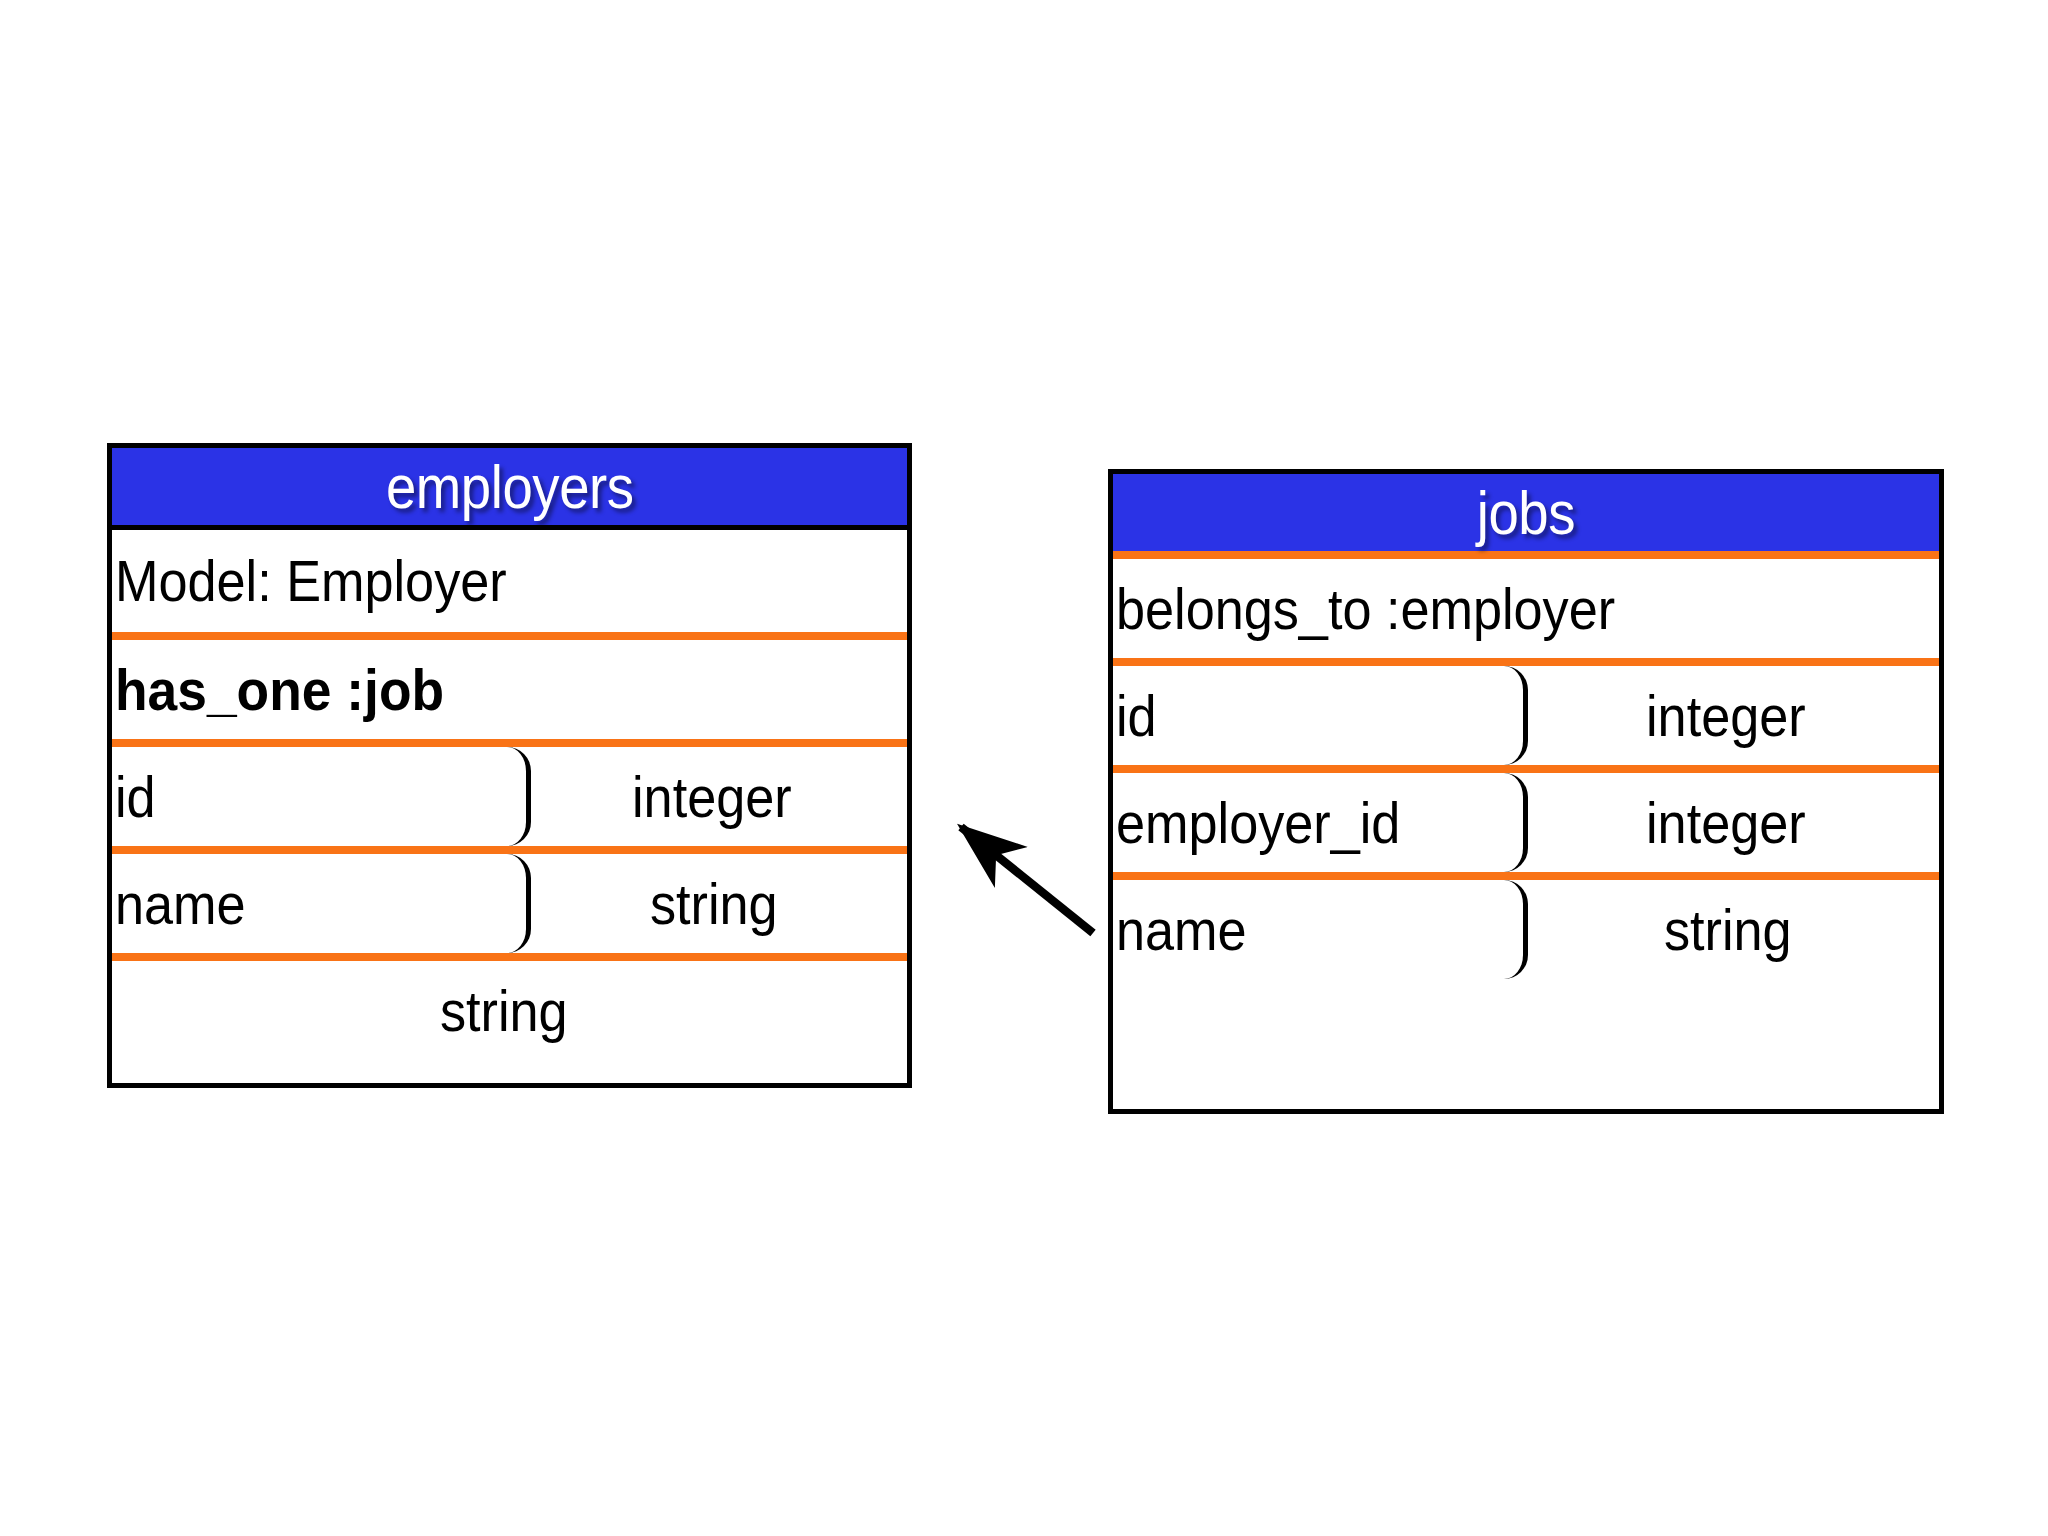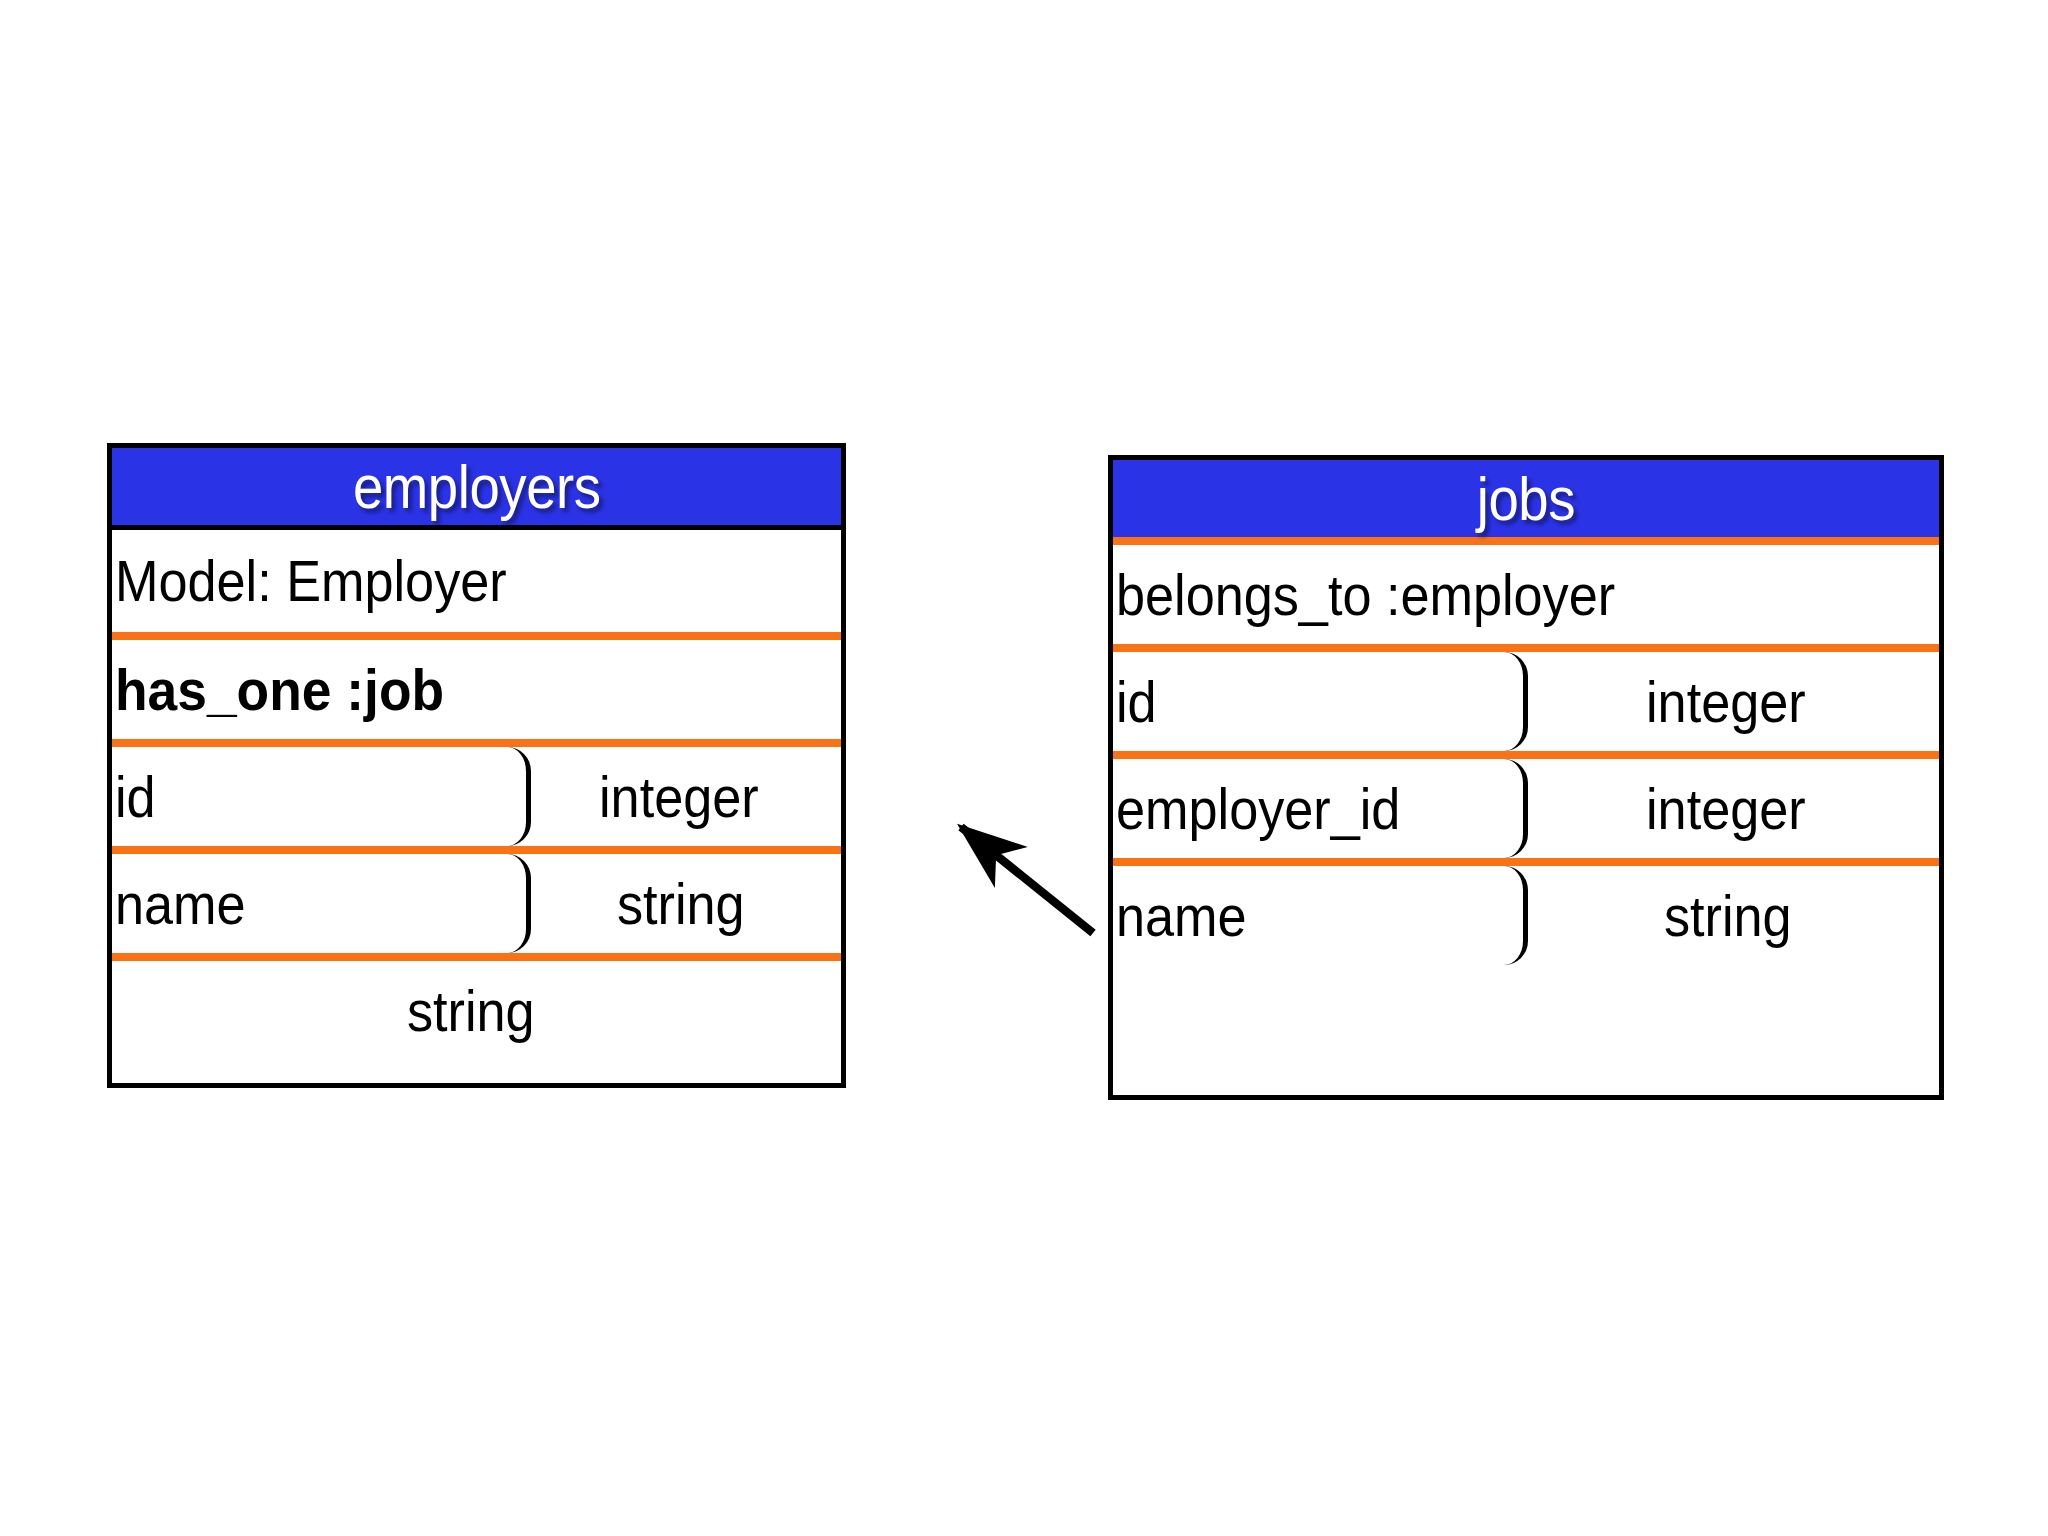--- a/index.html
+++ b/index.html
@@ -26,26 +26,26 @@
   
   .entity {
     position: absolute;
     box-sizing: border-box;
     border: 5px solid #000000;
     background: #ffffff;
   }
   #entity-employers {
     left: 107px;
     top: 443px;
-    width: 739px;
+    width: 805px;
     height: 645px;
   }
   #entity-jobs {
     left: 1108px;
-    top: 455px;
+    top: 469px;
     width: 836px;
     height: 645px;
   }
 
   
   .entity-header {
     height: 77px;
     background: #2b33e6;
     display: flex;
     align-items: center;

